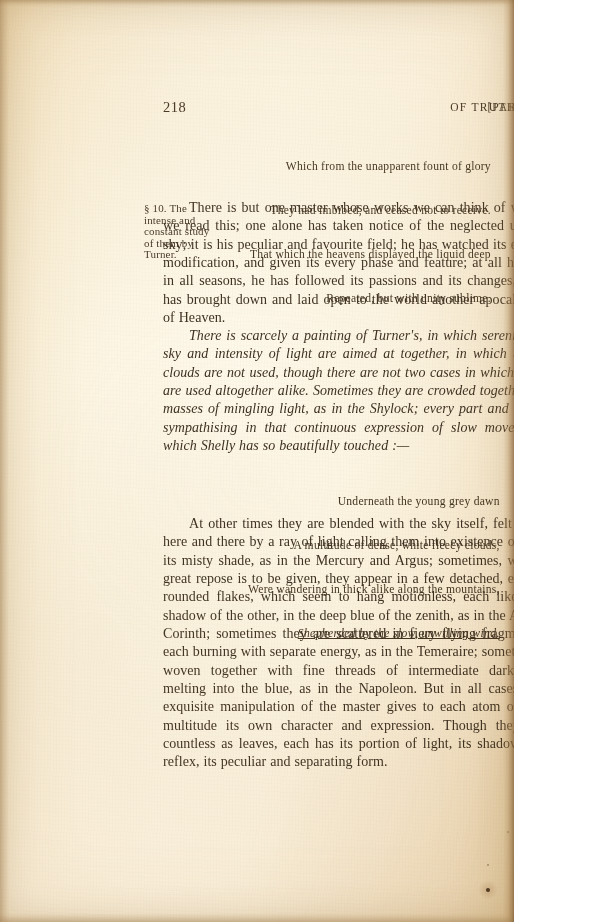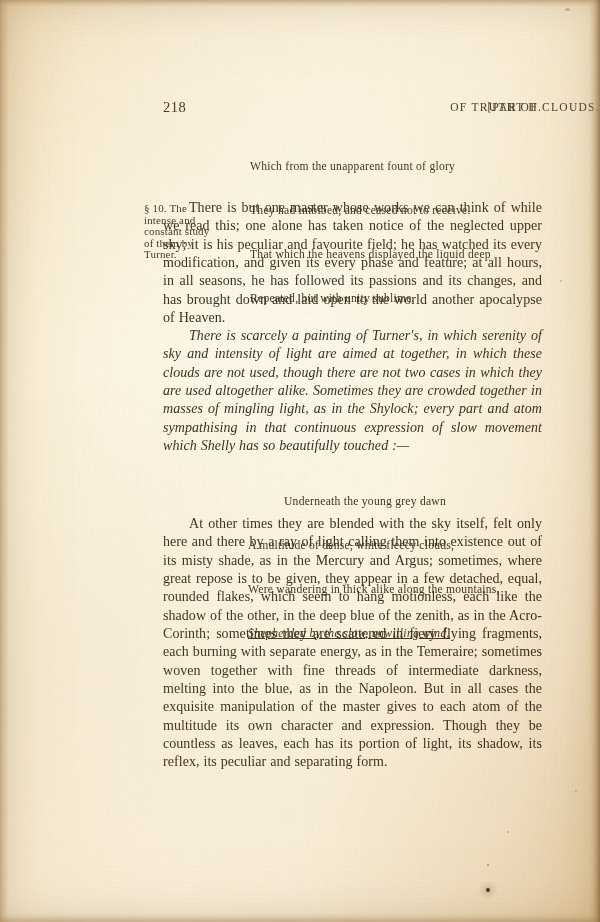--- a/index.html
+++ b/index.html
@@ -10,21 +10,21 @@
   body {
     width: 600px;
     height: 922px;
     overflow: hidden;
     font-family: "Liberation Serif", "DejaVu Serif", serif;
   }
 
   
   #page {
     position: relative;
-    width: 600px;
+    width: 514px;
     height: 922px;
     overflow: hidden;
     background:
       radial-gradient(ellipse 130% 100% at 48% 42%,
          rgba(255,252,240,0.85) 0%,
          rgba(255,250,232,0.55) 32%,
          rgba(250,238,210,0.18) 58%,
          rgba(222,196,150,0.10) 85%,
          rgba(200,170,120,0.22) 100%),
       linear-gradient(100deg,
@@ -157,21 +157,21 @@
     position: absolute;
     font-size: 11.6px;
     line-height: 14.6px;
     color: #41miss;
     color: #41331f;
     letter-spacing: .25px;
     white-space: pre;
   }
   #verse1 { left: 250px; top: 131px; }
   #verse2 { left: 248px; top: 466px; }
-  .verse .vline { display: block; }
+  .verse .vline { display: block; text-align: right; }
   .verse .vline.indented { padding-left: 36px; }
   .verse .vline.italic { font-style: italic; letter-spacing: .4px; text-decoration: underline; }
 
   
   .sidenote {
     position: absolute;
     left: 104px;
     top: 203px;
     width: 74px;
     font-size: 11px;

